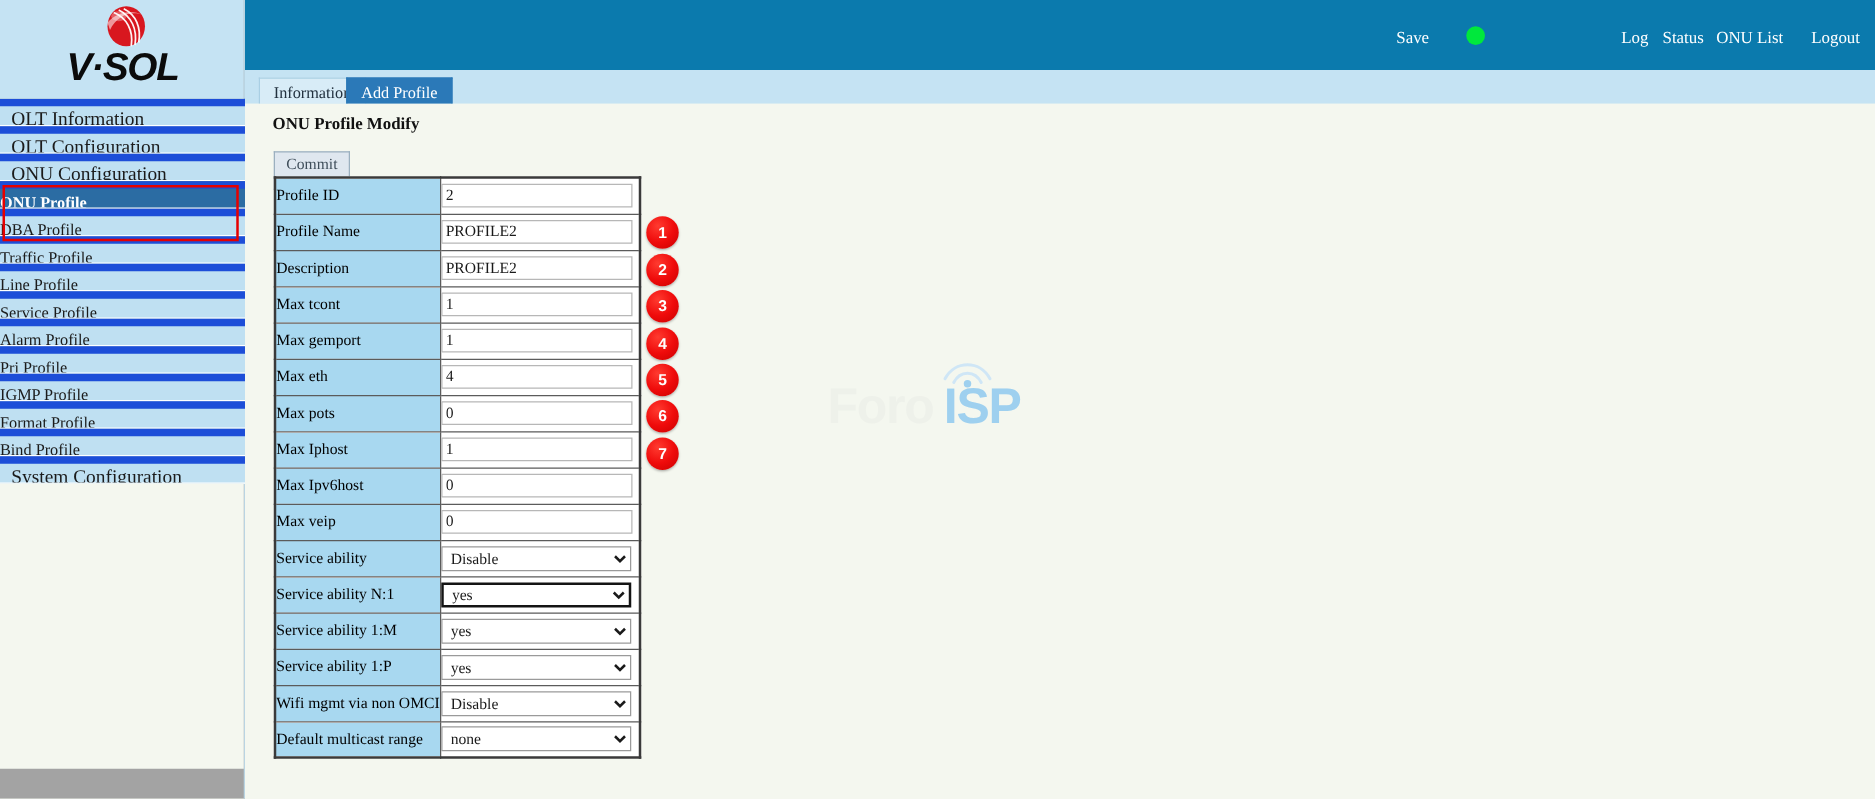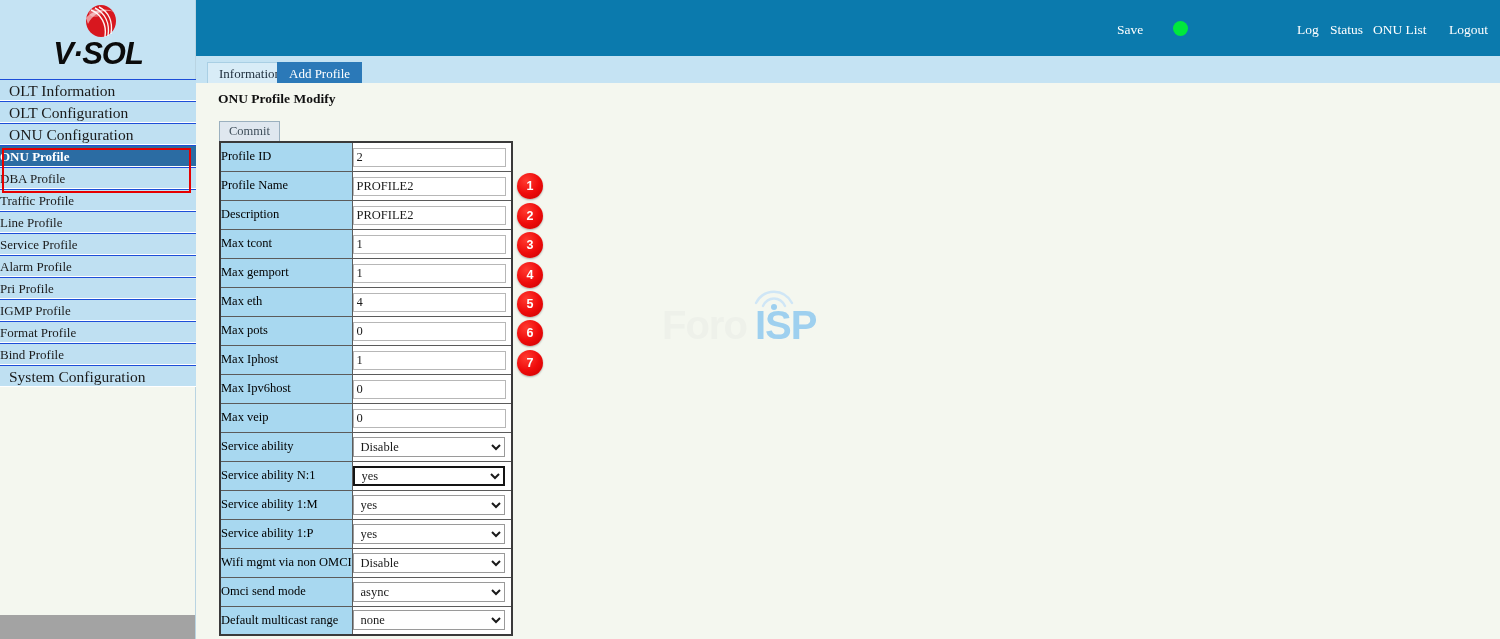--- a/index.html
+++ b/index.html
@@ -58,21 +58,21 @@
     color: #0b0b0b;
     line-height: 36px;
   }
 
   .menu { width: 196px; }
   .menu-item {
     height: 22px;
     line-height: 22px;
     background: #bfe0f2;
     border-bottom: 1px solid #ffffff;
-    border-top: 1px solid #1d4ed8;
+    border-top: 6px solid #1d4ed8;
     box-sizing: border-box;
     color: #1b1b1b;
     font-size: 15px;
     white-space: nowrap;
     overflow: hidden;
     cursor: pointer;
   }
   .menu-item.level1 { padding-left: 9px; font-size: 15.5px; }
   .menu-item.level2 {
     font-size: 13px;
@@ -434,24 +434,20 @@
           </tr>
           <tr>
             <td class="lbl">Service ability 1:P</td>
             <td class="fld"><select><option>yes</option><option>no</option></select></td>
           </tr>
           <tr>
             <td class="lbl">Wifi mgmt via non OMCI</td>
             <td class="fld"><select><option>Disable</option><option>Enable</option></select></td>
           </tr>
           <tr>
-            <td class="lbl">Omci send mode</td>
-            <td class="fld"><select><option>async</option><option>sync</option></select></td>
-          </tr>
-          <tr>
             <td class="lbl">Default multicast range</td>
             <td class="fld"><select><option>none</option><option>all</option></select></td>
           </tr>
         </tbody>
     </table>
 
     <div id="badges">
         <div class="badge" style="left: 321px; top: 90.4px;">1</div>
         <div class="badge" style="left: 321px; top: 119.8px;">2</div>
         <div class="badge" style="left: 321px; top: 149.2px;">3</div>

